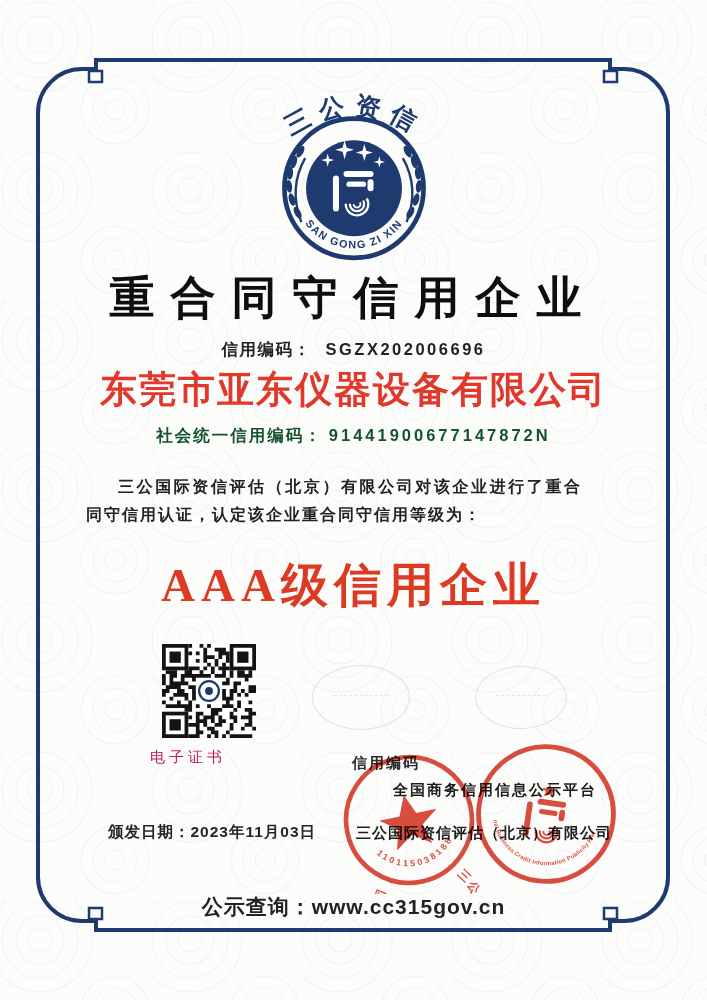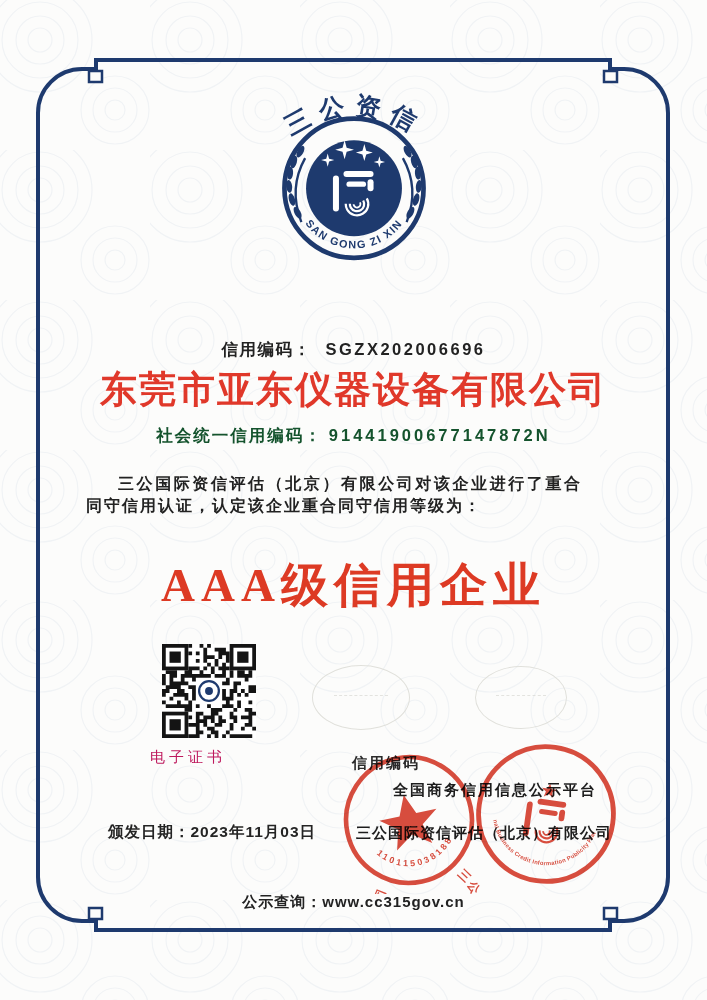--- a/index.html
+++ b/index.html
@@ -8,34 +8,34 @@
   .abs{position:absolute;}
   .ctr{left:0;right:0;text-align:center;}
   .title{top:268px;font-family:"Liberation Serif",serif;font-weight:900;font-size:45px;
          letter-spacing:16px;color:#0e0e0e;}
   .codeline{top:339px;font-size:16.5px;font-weight:bold;color:#222;letter-spacing:1.5px;}
   .codeline .val{margin-left:14px;letter-spacing:2.5px;}
   .company{top:365px;font-size:37px;font-weight:bold;color:#e0382a;letter-spacing:2px;}
   .uscc{top:425px;font-size:16.5px;font-weight:bold;color:#14532d;letter-spacing:2px;}
   .uscc .val{margin-left:6px;letter-spacing:3px;}
   .body-text{top:473px;left:86px;width:496px;font-size:16px;font-weight:bold;color:#222;
-             letter-spacing:2px;line-height:22px;text-align:justify;text-indent:2em;}
+             letter-spacing:2px;line-height:28px;text-align:justify;text-indent:2em;}
   .rating{top:554px;font-family:"Liberation Serif",serif;font-weight:900;font-size:47px;
           color:#dd3a24;letter-spacing:6px;}
   .qr-wrap{left:162px;top:644px;width:94px;height:94px;}
   .qr-caption{left:150px;top:748px;width:118px;text-align:left;font-size:15px;color:#be185d;
               letter-spacing:4px;}
   .oval{border:1px solid #dcdcd6;border-radius:50%;opacity:.85;}
   .oval .smudge{position:absolute;left:22%;right:22%;top:46%;height:3px;
                 border-top:1px dashed #d8d8d2;opacity:.8;}
   .issuer-label{left:352px;top:754px;font-size:15px;font-weight:bold;color:#2a2a2a;letter-spacing:2px;}
   .issuer-platform{left:393px;top:781px;font-size:15px;font-weight:bold;color:#1d1d1d;letter-spacing:2px;}
   .issuer-company{left:356px;top:824px;font-size:15px;font-weight:bold;color:#1d1d1d;letter-spacing:1px;}
   .dateline{left:108px;font-size:15.5px;font-weight:bold;color:#242424;letter-spacing:1px;}
-  .footer{top:893px;font-size:15px;font-weight:bold;color:#222;letter-spacing:1px;}
+  .footer{top:893px;font-size:21px;font-weight:bold;color:#222;letter-spacing:1px;}
   .seal{opacity:.9;mix-blend-mode:multiply;}
   svg text{font-family:"Liberation Sans",sans-serif;}
 </style>
 </head>
 <body>
 
 <div class="page">
 
   <svg class="abs" width="707" height="1000" style="left:0;top:0">
     <defs>
@@ -114,20 +114,21 @@
         <ellipse cx="32" cy="96" rx="3.2" ry="6.8" transform="rotate(5 32 96)"></ellipse>
         <ellipse cx="36" cy="84" rx="3.2" ry="6.8" transform="rotate(16 36 84)"></ellipse>
         <ellipse cx="43" cy="73" rx="3.2" ry="6.8" transform="rotate(28 43 73)"></ellipse>
       </g>
     </g>
     <text font-size="11.5" font-weight="bold" fill="#1e3a6e" letter-spacing="1.5">
       <textPath href="#sg" startOffset="50%" text-anchor="middle">SAN GONG ZI XIN</textPath>
     </text>
   </svg>
 
+  <div class="abs ctr title">重合同守信用企业</div>
 
   <div class="abs ctr codeline">
     <span>信用编码：</span><span class="val">SGZX202006696</span>
   </div>
 
   <div class="abs ctr company">东莞市亚东仪器设备有限公司</div>
 
   <div class="abs ctr uscc">
     <span>社会统一信用编码：</span><span class="val">91441900677147872N</span>
   </div>

